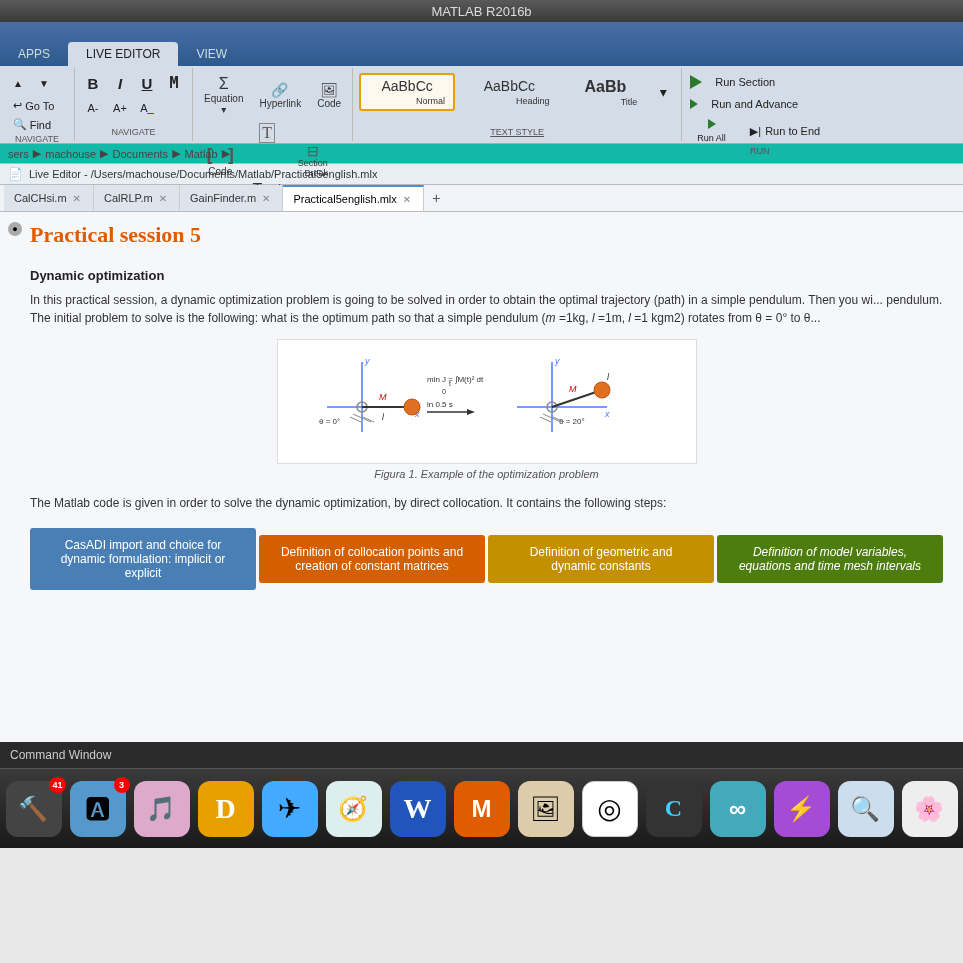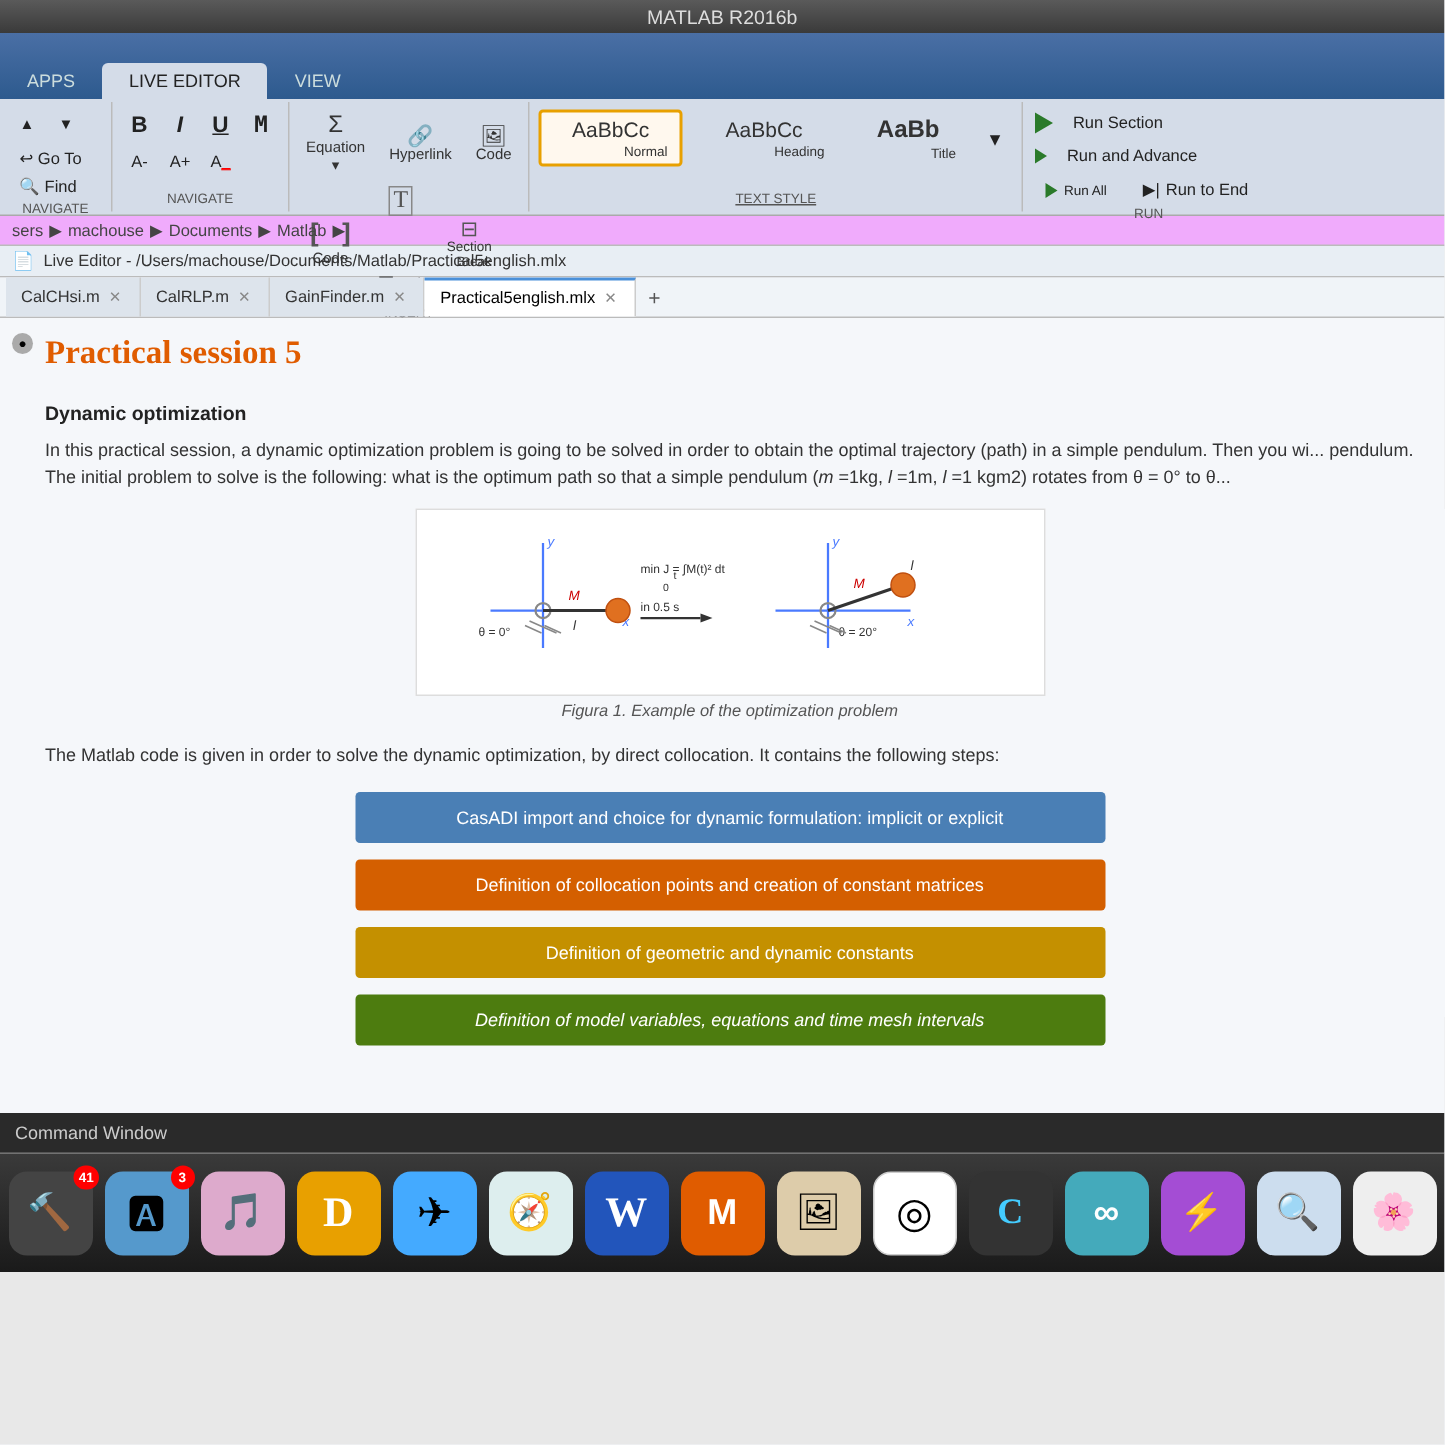--- a/index.html
+++ b/index.html
@@ -122,21 +122,21 @@
     .play-icon-sm {
       width: 0; height: 0;
       border-top: 5px solid transparent;
       border-bottom: 5px solid transparent;
       border-left: 8px solid #2a7a2a;
       display: inline-block;
     }
 
     
     .breadcrumb-bar {
-      background: #f0abfc;
+      background: #14b8a6;
       border-bottom: 1px solid #bbb;
       padding: 3px 8px;
       font-size: 11px;
       color: #444;
       display: flex;
       align-items: center;
       gap: 4px;
     }
 
     
@@ -267,21 +267,21 @@
       font-weight: 500;
       cursor: pointer;
     }
     .section-box.blue { background: #4a7fb5; }
     .section-box.orange { background: #d45f00; }
     .section-box.gold { background: #c49000; }
     .section-box.green { background: #4d7c0f; font-style: italic; }
 
     .sections-container {
       display: flex;
-      flex-direction: column;
+      flex-direction: row;
       align-items: center;
       gap: 3px;
       margin-top: 12px;
     }
 
     
     .command-window {
       background: #2a2a2a;
       height: 26px;
       display: flex;
@@ -454,21 +454,21 @@
         <span>Run Section</span>
       </button>
     </div>
     <div style="display:flex;align-items:center;gap:4px;margin-bottom:2px;">
       <div class="play-icon-sm"></div>
       <button class="run-section-btn">
         <span>Run and Advance</span>
       </button>
     </div>
     <div style="display:flex;align-items:center;gap:8px;">
-      <button class="run-section-btn" style="display:flex;align-items:center;padding:2px 6px;">
+      <button class="run-section-btn" style="display:flex;flex-direction:column;align-items:center;padding:2px 6px;">
         <div style="display:flex;gap:2px;align-items:center;">
           <div class="play-icon-sm"></div>
         </div>
         <span style="font-size:9px;">Run All</span>
       </button>
       <button class="run-section-btn">
         <span>▶|</span>
         <span>Run to End</span>
       </button>
     </div>

